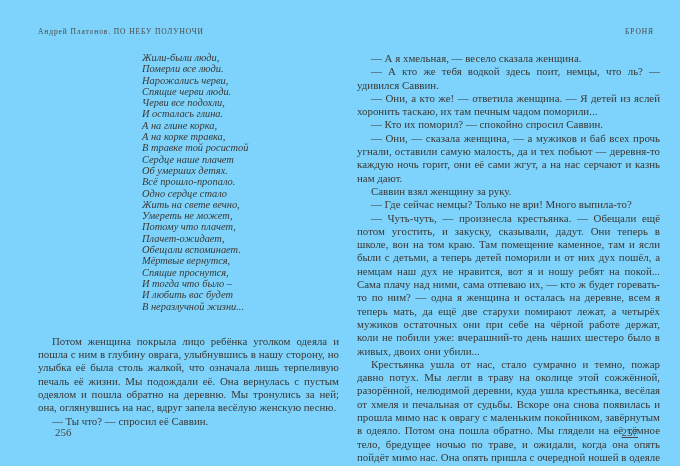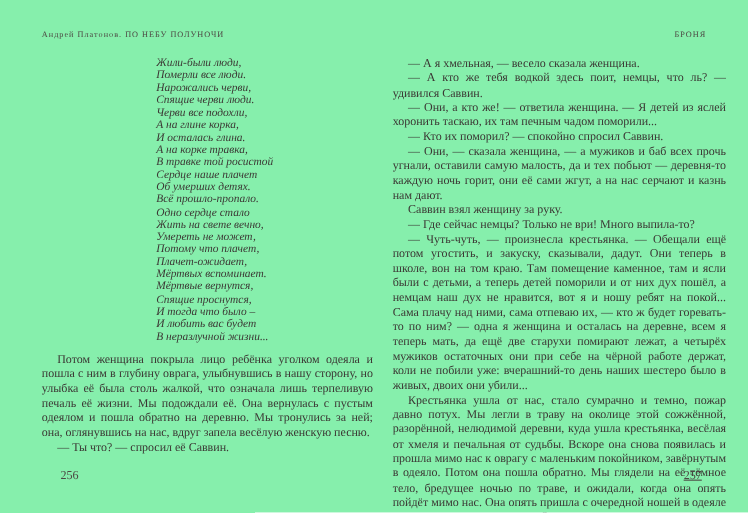--- a/index.html
+++ b/index.html
@@ -4,53 +4,53 @@
 <style>
   html, body {
     margin: 0;
     padding: 0;
     background: #ffffff;
   }
   .spread {
     position: relative;
     width: 680px;
     height: 466px;
-    background: #86efac;
+    background: #7dd3fc;
     font-family: "Liberation Serif", "DejaVu Serif", serif;
     color: #3b3834;
     overflow: hidden;
   }
   .running-header {
     position: absolute;
     top: 27px;
     font-size: 7.5px;
     letter-spacing: 0.9px;
     color: #4c4843;
     white-space: nowrap;
   }
   .header-left { left: 38px; }
-  .header-right { right: 38px; padding-left: 37px; }
+  .header-right { right: 26px; padding-left: 37px; }
   .page-block {
     position: absolute;
     top: 52px;
   }
   .page-block.left  { left: 38px;  width: 301px; }
   .page-block.right { left: 357px; width: 303px; }
   .poem {
     margin-left: 104px;
     font-style: italic;
     font-size: 10.4px;
     line-height: 11.3px;
   }
   .poem-line { white-space: nowrap; }
   .prose {
     font-size: 10.9px;
     line-height: 13.3px;
   }
-  .page-block.left .prose { margin-top: 9px; }
+  .page-block.left .prose { margin-top: 23px; }
   .para {
     margin: 0;
     text-indent: 14px;
     text-align: justify;
     hyphens: auto;
     -webkit-hyphens: auto;
   }
   .pageno {
     position: absolute;
     top: 426px;
@@ -69,33 +69,33 @@
 
   <div class="running-header header-right">БРОНЯ</div>
 
   <div class="page-block left">
     <div class="poem">
         <div class="poem-line">Жили-были люди,</div>
         <div class="poem-line">Померли все люди.</div>
         <div class="poem-line">Нарожались черви,</div>
         <div class="poem-line">Спящие черви люди.</div>
         <div class="poem-line">Черви все подохли,</div>
+        <div class="poem-line">И осталась глина.</div>
         <div class="poem-line">А на глине корка,</div>
-        <div class="poem-line">И осталась глина.</div>
         <div class="poem-line">А на корке травка,</div>
         <div class="poem-line">В травке той росистой</div>
         <div class="poem-line">Сердце наше плачет</div>
         <div class="poem-line">Об умерших детях.</div>
         <div class="poem-line">Всё прошло-пропало.</div>
         <div class="poem-line">Одно сердце стало</div>
         <div class="poem-line">Жить на свете вечно,</div>
         <div class="poem-line">Умереть не может,</div>
         <div class="poem-line">Потому что плачет,</div>
         <div class="poem-line">Плачет-ожидает,</div>
-        <div class="poem-line">Мёртвых вспоминает.</div>
+        <div class="poem-line">Обещали вспоминает.</div>
         <div class="poem-line">Мёртвые вернутся,</div>
         <div class="poem-line">Спящие проснутся,</div>
         <div class="poem-line">И тогда что было –</div>
         <div class="poem-line">И любить вас будет</div>
         <div class="poem-line">В неразлучной жизни...</div>
       </div>
     <div class="prose">
         <p class="para">Потом женщина покрыла лицо ребёнка уголком одеяла и пошла с ним в глубину оврага, улыбнувшись в нашу сторону, но улыбка её была столь жалкой, что означала лишь терпеливую печаль её жизни. Мы подождали её. Она вернулась с пустым одеялом и пошла обратно на деревню. Мы тронулись за ней; она, оглянувшись на нас, вдруг запела весёлую женскую песню.</p>
         <p class="para">— Ты что? — спросил её Саввин.</p>
       </div>

